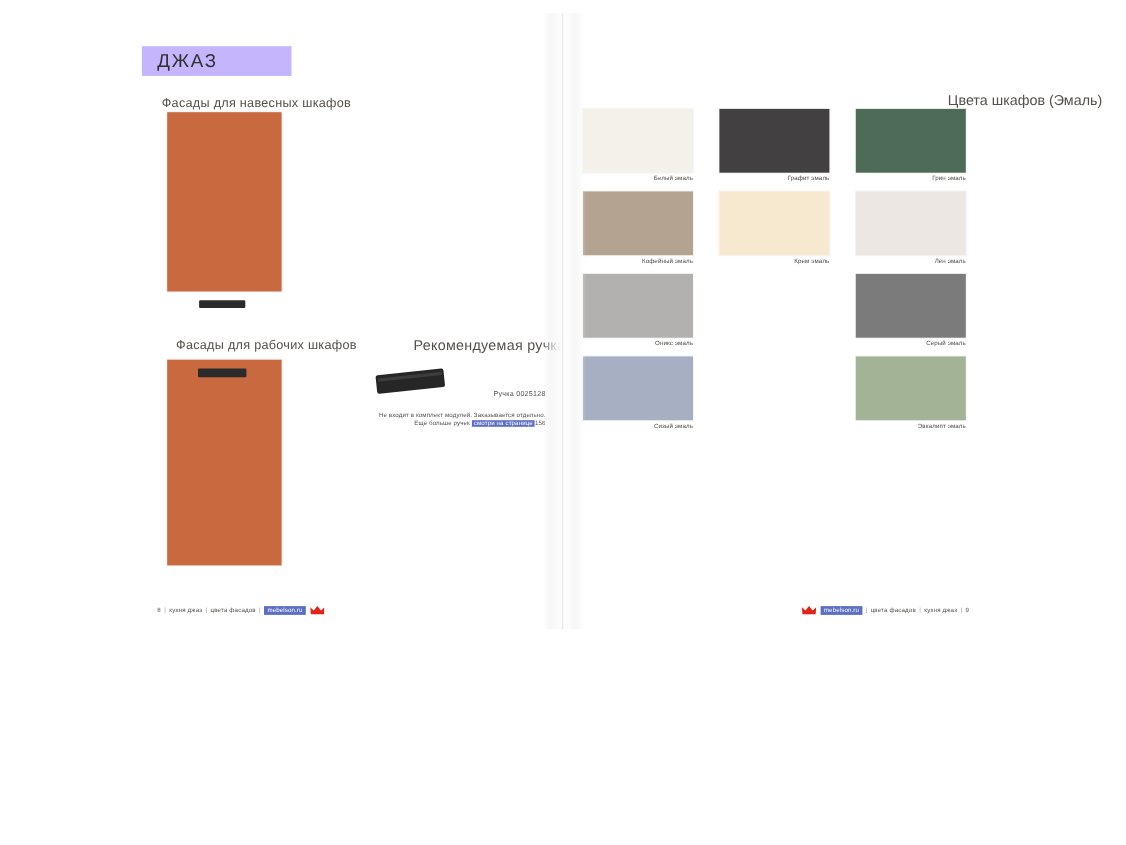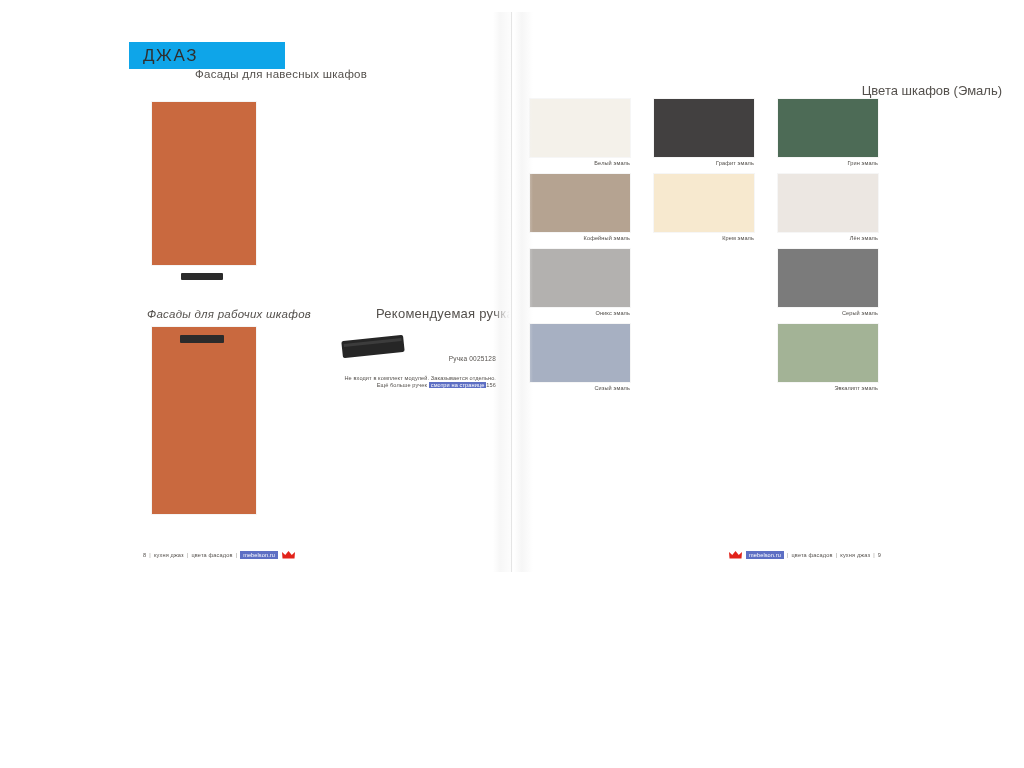--- a/index.html
+++ b/index.html
@@ -50,43 +50,43 @@
   }
 
   
   .page-left  { position: absolute; left: 0;   top: 0; width: 512px; height: 573px; }
   .page-right { position: absolute; left: 512px; top: 0; width: 512px; height: 573px; }
 
   .title-band {
     position: absolute;
     left: 129px;
     top: 42px;
-    width: 156px;
+    width: 136px;
     height: 27px;
-    background: #0ea5e9;
+    background: #c4b5fd;
   }
   .title-band .title-text {
     position: absolute;
     left: 14px;
     top: 4px;
     font-size: 17px;
     letter-spacing: 1.6px;
     color: #2f2f2f;
     font-weight: 400;
   }
 
   .section-head {
     position: absolute;
     font-size: 11.5px;
     color: #54504c;
     letter-spacing: 0.25px;
     white-space: nowrap;
   }
-  .sh-wall { left: 147px; top: 68px; margin-left: 48px; }
-  .sh-base { left: 147px; top: 308px; font-style: italic; }
+  .sh-wall { left: 147px; top: 88px; }
+  .sh-base { left: 160px; top: 308px; }
   .sh-handle {
     left: 376px; top: 306px;
     font-size: 13px;
     color: #54504c;
   }
   .sh-colors {
     position: absolute;
     right: 22px; top: 83px;
     font-size: 13px;
     color: #54504c;

